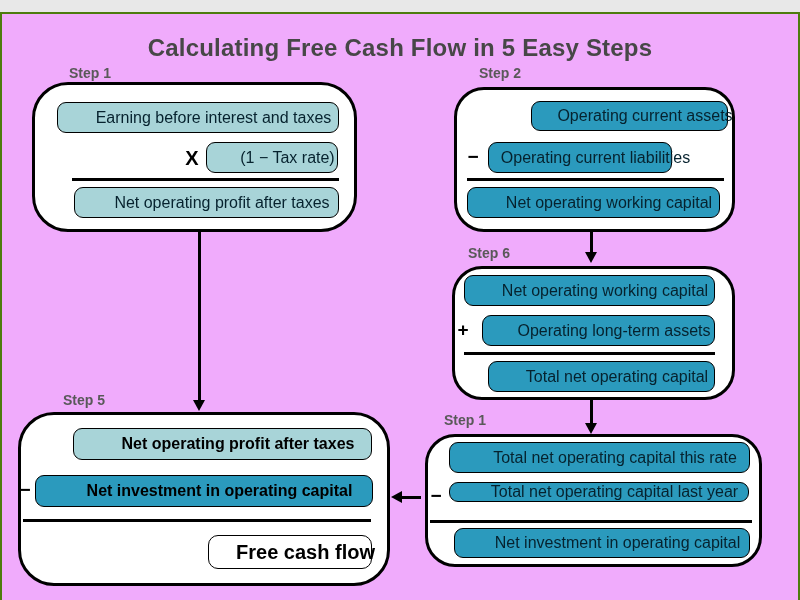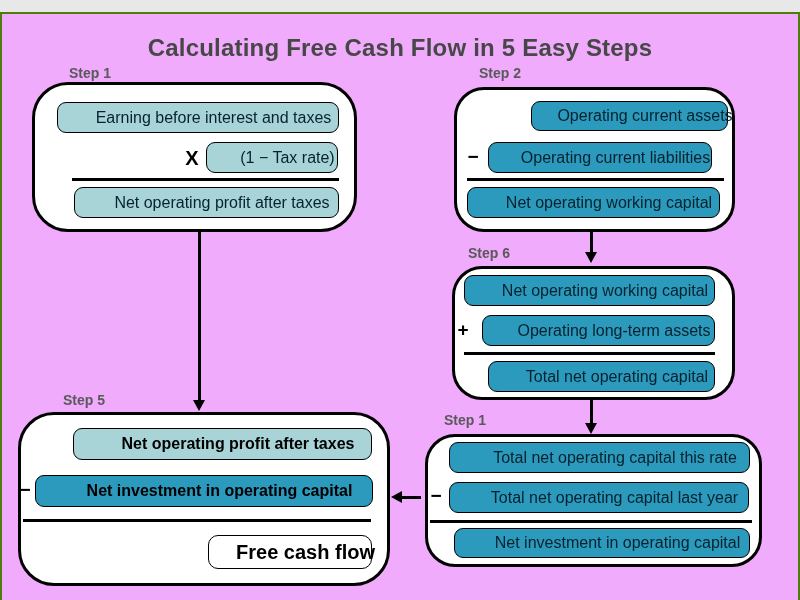--- a/index.html
+++ b/index.html
@@ -60,37 +60,37 @@
   <div class="cell light" style="left:55px; top:88px; width:282px; height:31px;">Earning before interest and taxes</div>
   <div class="op" style="left:178px; top:129px; width:24px; height:30px; font-size:20px;">X</div>
   <div class="cell light" style="left:204px; top:128px; width:132px; height:31px;">(1 − Tax rate)</div>
   <div class="divider" style="left:70px; top:164px; width:267px;"></div>
   <div class="cell light" style="left:72px; top:173px; width:265px; height:31px;">Net operating profit after taxes</div>
 
   <div class="step-label" style="left:477px; top:51px;">Step 2</div>
   <div class="panel small-r" style="left:452px; top:73px; width:281px; height:145px;"></div>
   <div class="cell dark" style="left:529px; top:87px; width:197px; height:30px;">Operating current assets</div>
   <div class="op" style="left:461px; top:128px; width:20px; height:30px;">−</div>
-  <div class="cell dark" style="left:486px; top:128px; width:224px; height:31px;">Operating current liabilities</div>
+  <div class="cell dark" style="left:486px; top:128px; width:184px; height:31px;">Operating current liabilities</div>
   <div class="divider" style="left:465px; top:164px; width:257px;"></div>
   <div class="cell dark" style="left:465px; top:173px; width:253px; height:31px;">Net operating working capital</div>
 
   <div class="step-label" style="left:466px; top:231px;">Step 6</div>
   <div class="panel small-r" style="left:450px; top:252px; width:283px; height:134px;"></div>
   <div class="cell dark" style="left:462px; top:261px; width:251px; height:31px;">Net operating working capital</div>
   <div class="op" style="left:450px; top:301px; width:22px; height:30px;">+</div>
   <div class="cell dark" style="left:480px; top:301px; width:233px; height:31px;">Operating long-term assets</div>
   <div class="divider" style="left:462px; top:338px; width:251px;"></div>
   <div class="cell dark" style="left:486px; top:347px; width:227px; height:31px;">Total net operating capital</div>
 
   <div class="step-label" style="left:442px; top:398px;">Step 1</div>
   <div class="panel small-r" style="left:423px; top:420px; width:337px; height:133px;"></div>
   <div class="cell dark" style="left:447px; top:428px; width:301px; height:31px;">Total net operating capital this rate</div>
   <div class="op" style="left:425px; top:467px; width:18px; height:30px;">−</div>
-  <div class="cell dark" style="left:447px; top:468px; width:300px; height:31px;">Total net operating capital last year</div>
+  <div class="cell dark" style="left:447px; top:468px; width:300px; height:20px;">Total net operating capital last year</div>
   <div class="divider" style="left:428px; top:506px; width:322px;"></div>
   <div class="cell dark" style="left:452px; top:514px; width:296px; height:30px;">Net investment in operating capital</div>
 
   <div class="step-label" style="left:61px; top:378px;">Step 5</div>
   <div class="panel" style="left:16px; top:398px; width:372px; height:174px;"></div>
   <div class="cell light bold" style="left:71px; top:414px; width:299px; height:32px;">Net operating profit after taxes</div>
   <div class="op" style="left:14px; top:461px; width:18px; height:30px;">−</div>
   <div class="cell dark bold" style="left:33px; top:461px; width:338px; height:32px;">Net investment in operating capital</div>
   <div class="divider" style="left:21px; top:505px; width:348px;"></div>
   <div class="cell result-white" style="left:206px; top:521px; width:164px; height:34px;">Free cash flow</div>

